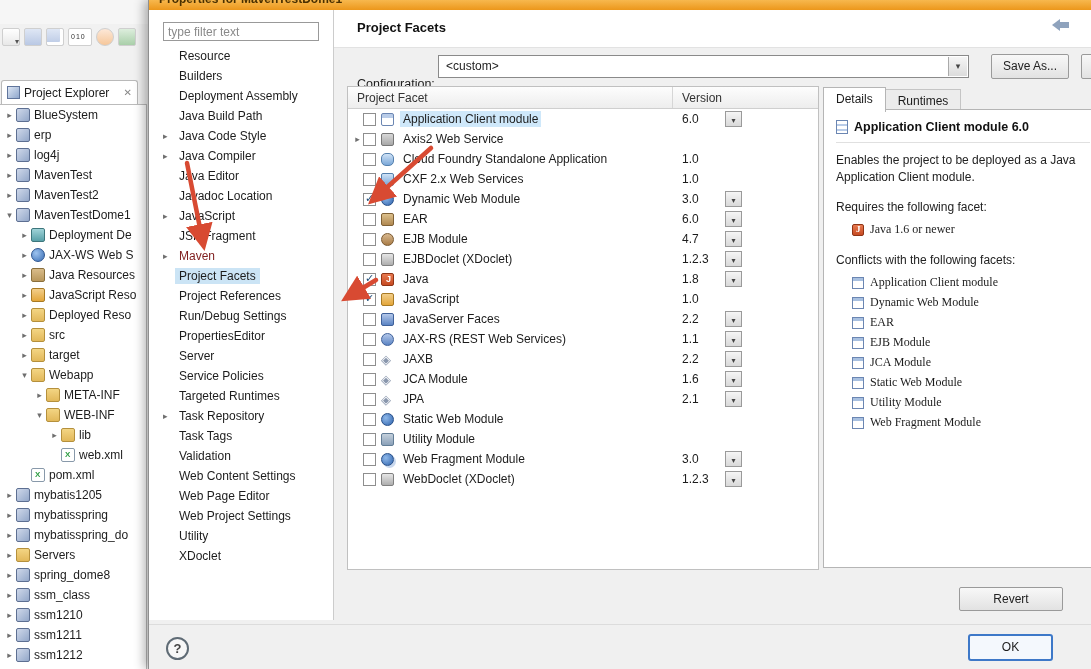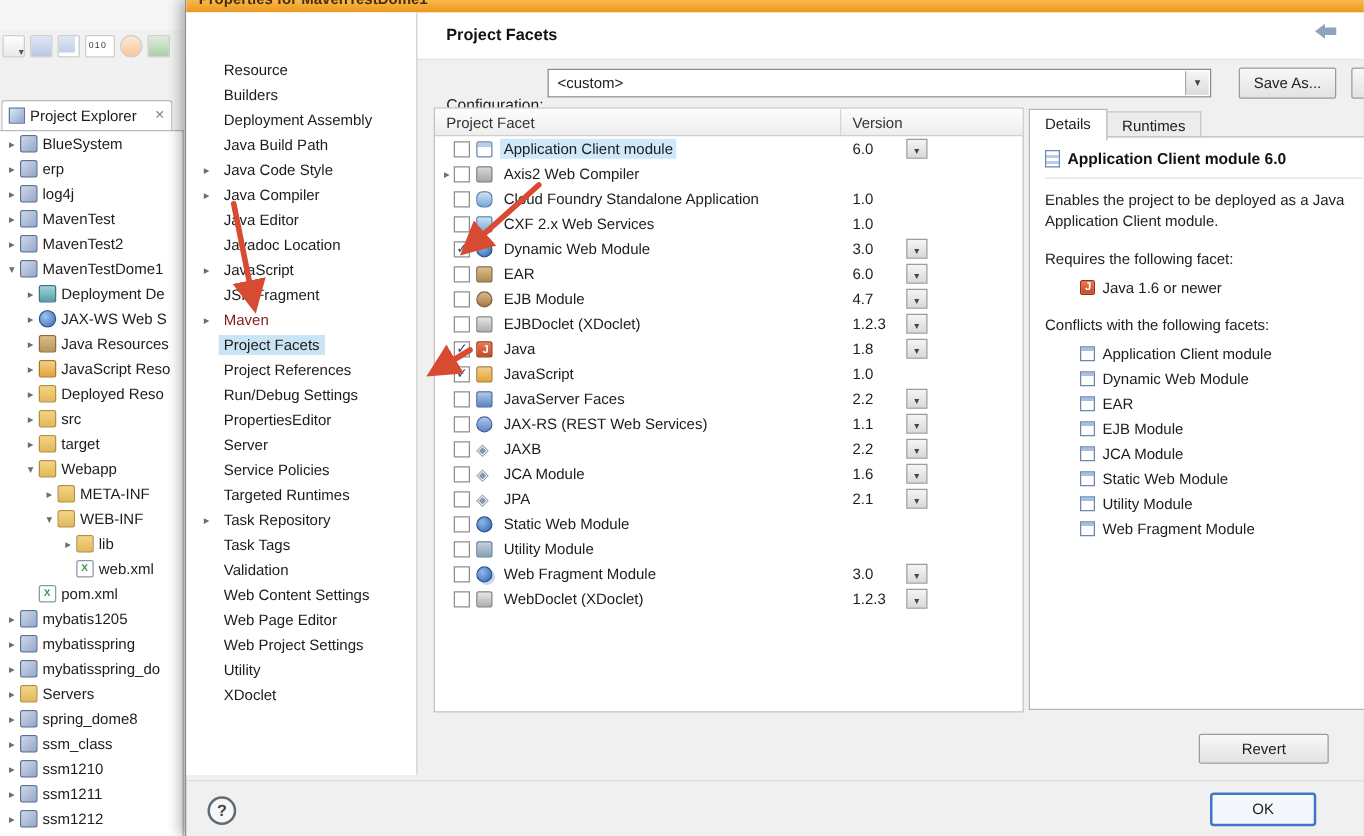--- a/index.html
+++ b/index.html
@@ -126,21 +126,21 @@
   .dtab.active { background:#fff; border-color:#b5b5b5; z-index:3; padding-bottom:6px; font-weight:normal; }
   .details-panel { position:absolute; left:674px; top:109px; width:280px; height:459px; background:#fff;
                    border:1px solid #b5b5b5; padding:10px 12px; overflow:hidden; }
   .dp-heading { display:flex; align-items:center; gap:6px; font-size:12.5px; font-weight:bold; color:#111; }
   .doc-icon { width:12px; height:14px; flex:none; border:1px solid #6b86b2;
               background:linear-gradient(#fff 0 3px, #b9cce8 3px 5px, #fff 5px 8px, #b9cce8 8px 10px, #fff 10px); }
   .dp-rule { border:none; border-top:1px solid #e0e0e0; margin:8px 0 9px 0; }
   .dp-desc { font-size:12px; line-height:1.45; color:#222; }
   .dp-section { margin-top:13px; font-size:12px; color:#222; }
   .dlist { margin-top:6px; }
-  .dlist-item { display:flex; align-items:center; gap:6px; height:20px; margin-left:28px; font-size:12px; }
+  .dlist-item { display:flex; align-items:center; gap:6px; height:20px; margin-left:16px; font-size:12px;font-family:Liberation Serif, serif; }
   .cic { width:12px; height:12px; flex:none; border:1px solid #6b86b2; background:linear-gradient(#a8c0e0 0 3px,#fff 3px); }
   .ric { width:12px; height:12px; flex:none; background:linear-gradient(#e87a50,#c64a22); border:1px solid #8f3315;
          position:relative; border-radius:2px; }
   .ric::after { content:"J"; position:absolute; left:3px; top:-1px; font-size:9px; font-weight:bold; color:#fff; }
 
   
   .revert-btn { position:absolute; left:810px; top:587px; width:104px; height:24px; }
   .footer-rule { position:absolute; left:0; top:624px; width:943px; border-top:1px solid #dcdcdc; }
   .help-btn { position:absolute; left:17px; top:637px; width:23px; height:23px; border:2px solid #5f6b75;
               border-radius:50%; text-align:center; font-size:13px; font-weight:bold; color:#444; line-height:20px; background:#f7f7f7; }
@@ -325,20 +325,21 @@
   <div class="titlebar">
     <span class="titlebar-text">Properties for MavenTestDome1</span>
   </div>
 
   <div class="headerband">
     <span class="dlg-header-title">Project Facets</span>
     <span class="back-arrow"></span>
   </div>
 
   <div class="dnav">
+    <input class="filter-input" type="text" placeholder="type filter text" style="">
     <div class="dnav-list">
 
     <div class="nrow">
         <span class="ntwisty"></span>
         <span class="nlabel">Resource</span>
       </div>
         <div class="nrow">
         <span class="ntwisty"></span>
         <span class="nlabel">Builders</span>
       </div>
@@ -463,21 +464,21 @@
         <span class="cb"></span>
         <span class="fic js-icon ic-appclient"></span>
         <span class="flabel">Application Client module</span>
         <span class="fversion">6.0</span>
         <span class="vdrop js-drop"></span>
       </div>
         <div class="frow">
         <span class="twisty">▸</span>
         <span class="cb"></span>
         <span class="fic js-icon ic-axis2"></span>
-        <span class="flabel">Axis2 Web Compiler</span>
+        <span class="flabel">Axis2 Web Service</span>
         <span class="fversion"></span>
 
       </div>
         <div class="frow">
         <span class="twisty"></span>
         <span class="cb"></span>
         <span class="fic js-icon ic-cloud"></span>
         <span class="flabel">Cloud Foundry Standalone Application</span>
         <span class="fversion">1.0</span>
 

